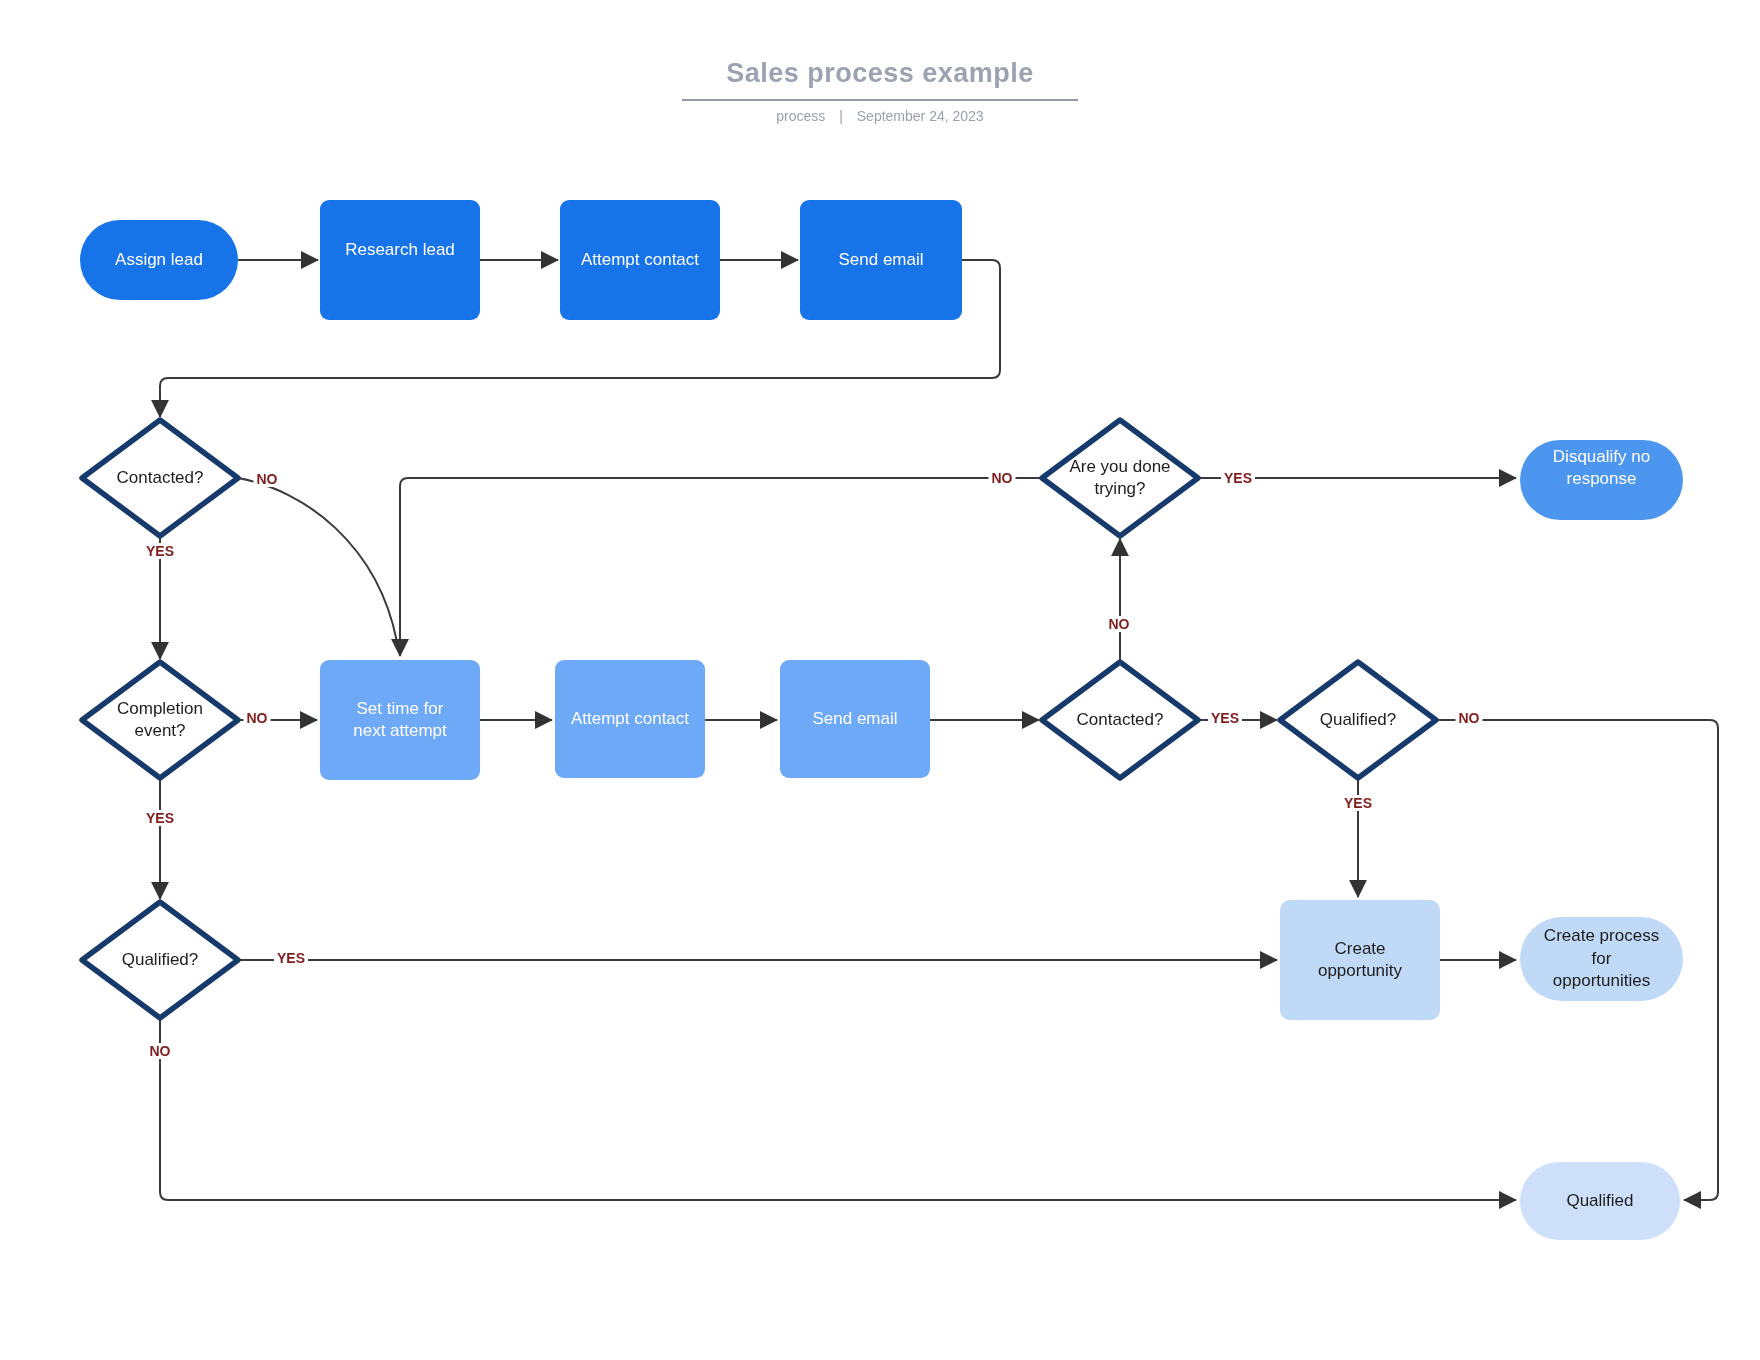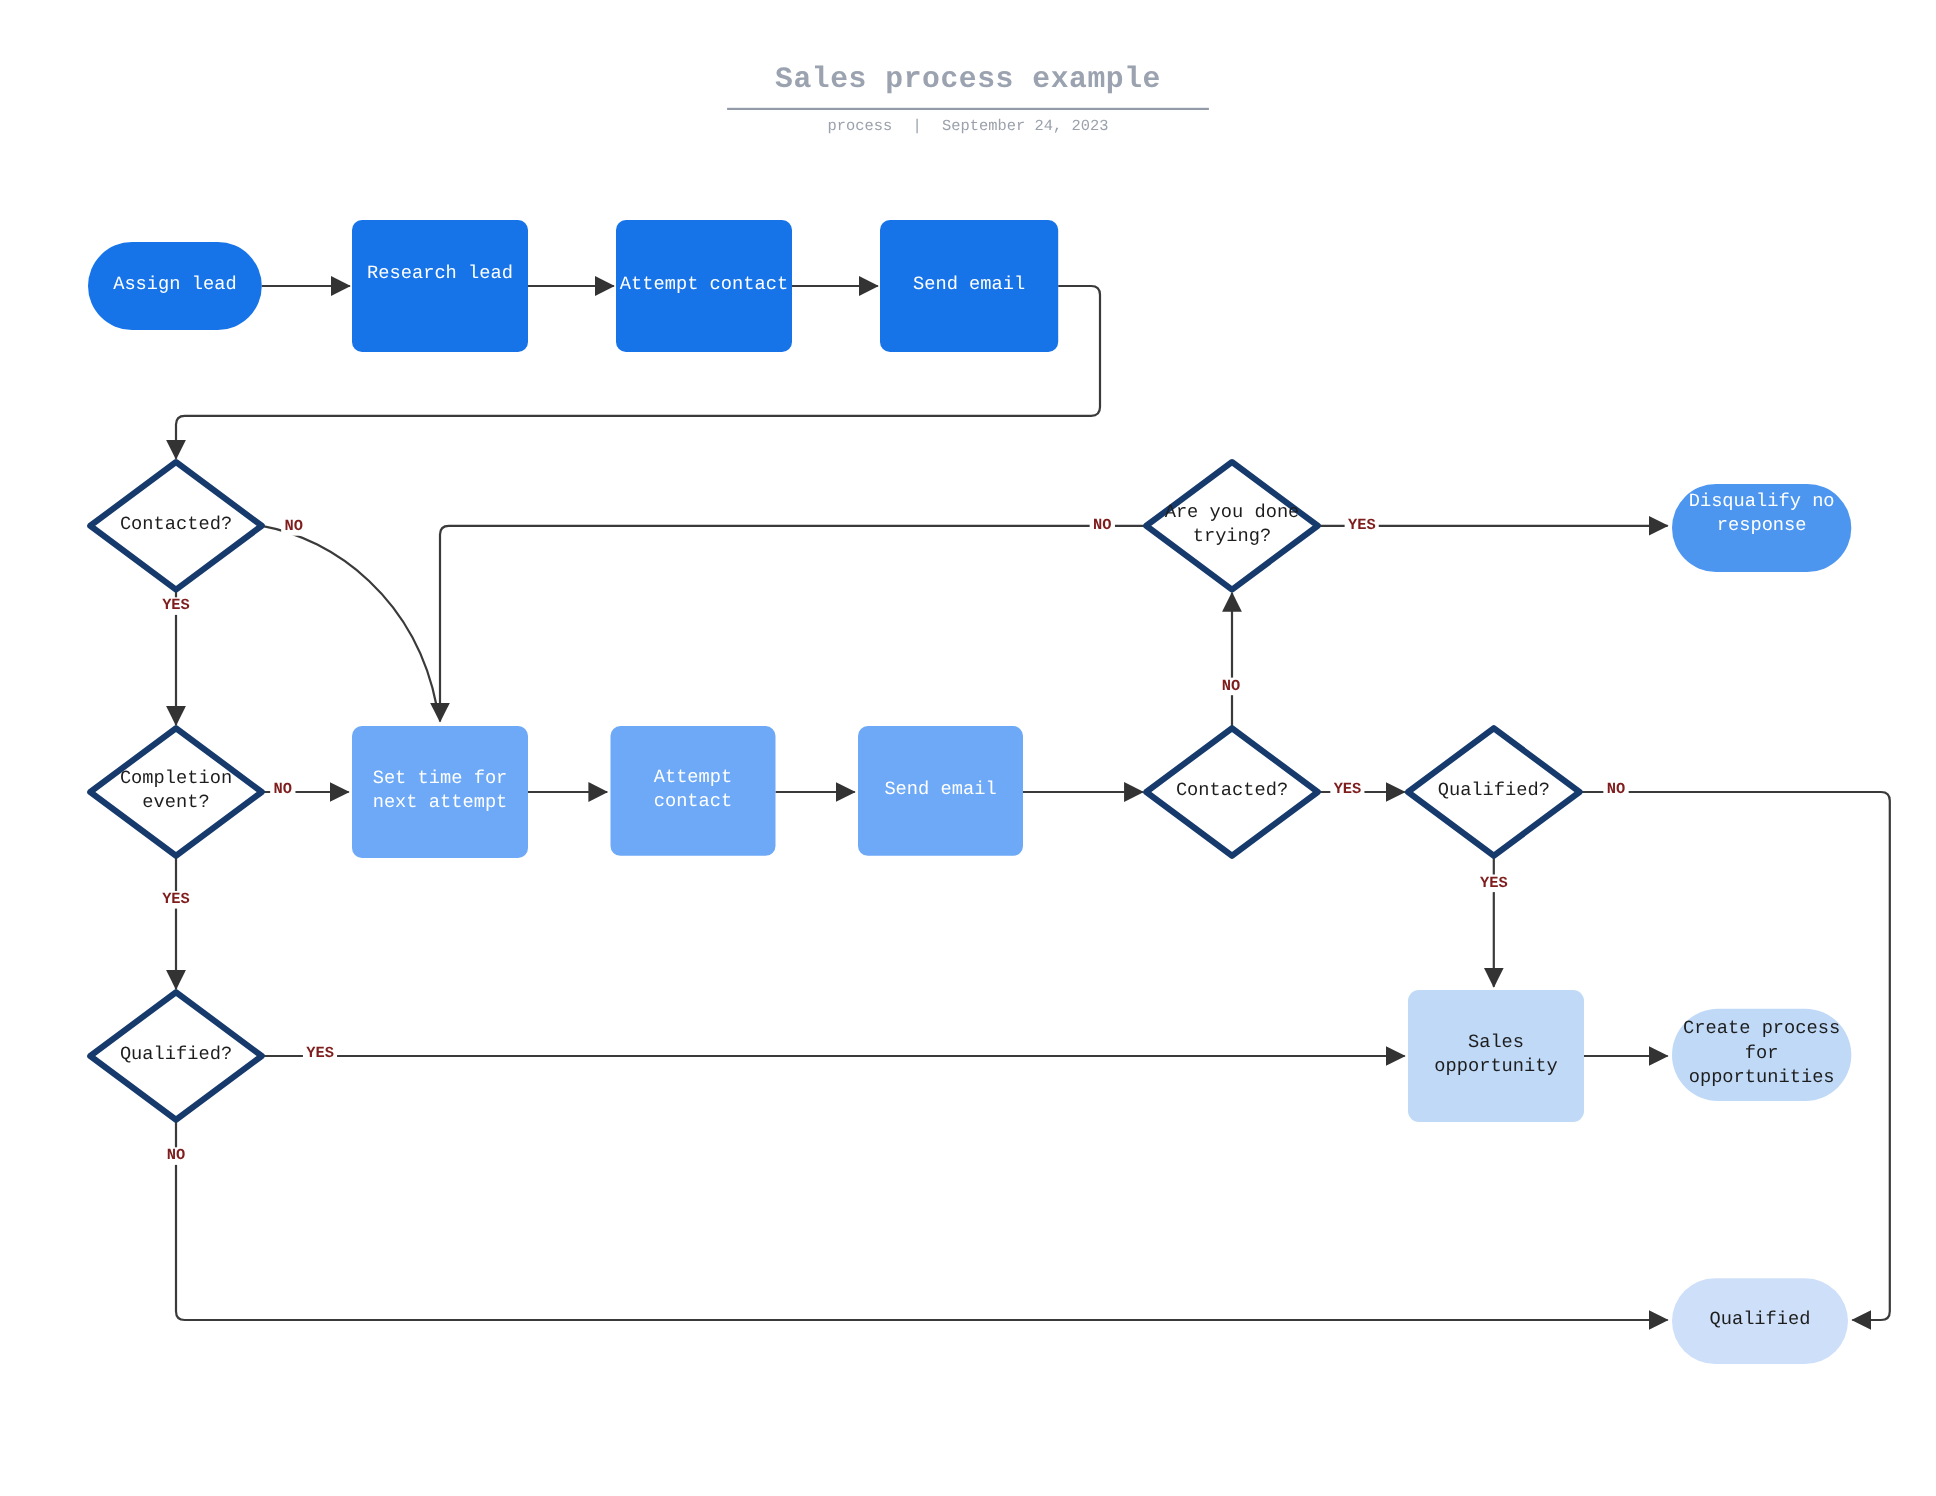--- a/index.html
+++ b/index.html
@@ -1,18 +1,18 @@
 <!DOCTYPE html>
 <html><head>
 <meta charset="utf-8">
 <style>
   html,body { margin:0; padding:0; background:#ffffff; }
   #canvas {
     position:relative; width:1760px; height:1360px; background:#ffffff;
-    font-family:Liberation Mono, monospace; overflow:hidden;
+    font-family:Liberation Sans, sans-serif; overflow:hidden;
   }
   #wires { position:absolute; left:0; top:0; }
   .hdr { position:absolute; left:0; top:58px; width:100%; text-align:center; }
   .title-wrap { display:inline-block; padding:0 44px 10px 44px; border-bottom:2px solid #939BA8; }
   .title { font-size:27px; font-weight:bold; color:#9CA3B0; letter-spacing:0.5px; }
   .subtitle { margin-top:7px; font-size:14px; color:#9BA1AC; }
   .subtitle .sep { margin:0 10px; }
   .node-label {
     position:absolute; display:flex; align-items:center; justify-content:center;
     text-align:center; font-size:17px; line-height:1.32; white-space:pre-line;
@@ -106,21 +106,21 @@
 response</div>
   <div class="node-label" style="left:82px; top:662px; width:156px; height:116px;">Completion
 event?</div>
   <div class="node-label light" style="left:320px; top:660px; width:160px; height:120px;">Set time for
 next attempt</div>
   <div class="node-label light" style="left:555px; top:660px; width:150px; height:118px;">Attempt contact</div>
   <div class="node-label light" style="left:780px; top:660px; width:150px; height:118px;">Send email</div>
   <div class="node-label" style="left:1042px; top:662px; width:156px; height:116px;">Contacted?</div>
   <div class="node-label" style="left:1280px; top:662px; width:156px; height:116px;">Qualified?</div>
   <div class="node-label" style="left:82px; top:902px; width:156px; height:116px;">Qualified?</div>
-  <div class="node-label" style="left:1280px; top:900px; width:160px; height:120px;">Sales
+  <div class="node-label" style="left:1280px; top:900px; width:160px; height:120px;">Create
 opportunity</div>
   <div class="node-label" style="left:1520px; top:917px; width:163px; height:84px;">Create process
 for
 opportunities</div>
   <div class="node-label" style="left:1520px; top:1162px; width:160px; height:78px;">Qualified</div>
 
   <div class="edge-label" style="left:267px; top:479px;">NO</div>
   <div class="edge-label" style="left:160px; top:551px;">YES</div>
   <div class="edge-label" style="left:1002px; top:478px;">NO</div>
   <div class="edge-label" style="left:1238px; top:478px;">YES</div>

